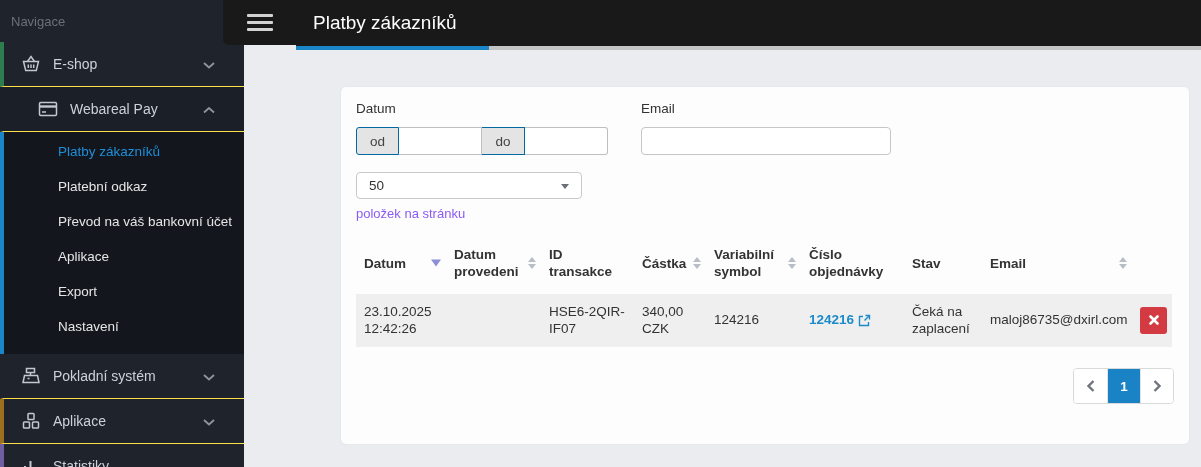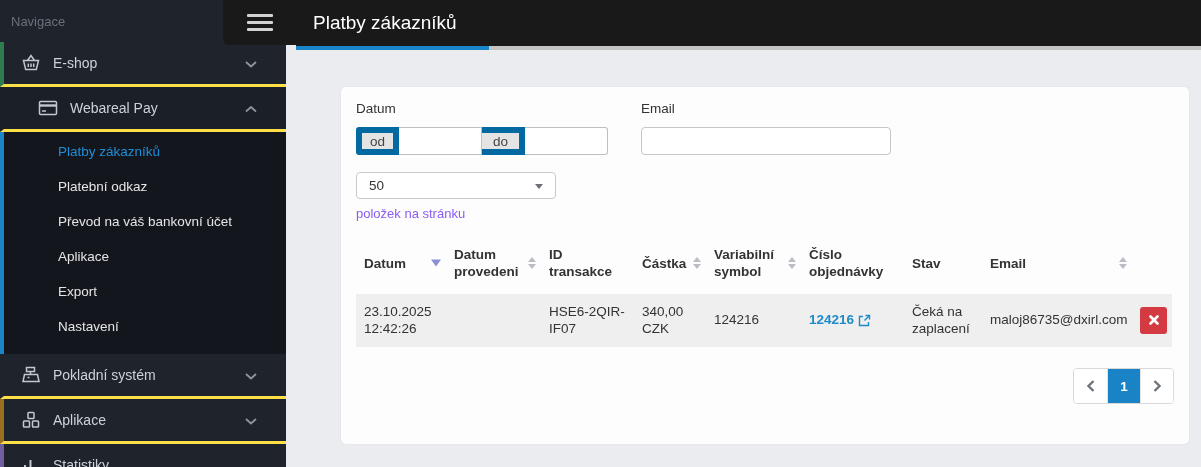--- a/index.html
+++ b/index.html
@@ -1,24 +1,24 @@
 <!DOCTYPE html>
 <html><head>
 <meta charset="utf-8">
 <style>
   * { margin:0; padding:0; box-sizing:border-box; }
   html,body { width:1201px; height:467px; overflow:hidden; }
   body { font-family:"Liberation Sans", sans-serif; background:#eaecf0; position:relative; }
 
   
-  .sidebar { position:absolute; left:0; top:0; width:286px; height:467px; background:#1f232c; z-index:2; }
+  .sidebar { position:absolute; left:0; top:0; width:244px; height:467px; background:#1f232c; z-index:2; }
   .nav-label { height:42px; padding:14px 0 0 11px; color:#6b7179; font-size:13px; }
   .side-row { position:relative; height:45px; display:flex; align-items:center;
               border-left:4px solid transparent; padding-left:16px; cursor:pointer;
-              border-bottom:3px solid #fde047; }
+              border-bottom:1px solid #fde047; }
   .side-row .ic { width:22px; height:20px; margin-right:11px; display:flex; align-items:center; justify-content:center; }
   .side-row .lbl { color:#cdd2d8; font-size:14px; }
   .side-row .chev { position:absolute; right:29px; top:50%; transform:translateY(-50%); }
   .row-eshop { border-left-color:#2e7d4f; }
   .row-webareal { background:#1b1f27;padding-left:33px; }
   .row-aplikace { border-left-color:#9c6f1f; }
   .row-statistiky { border-left-color:#6f5fa0; height:45px; }
   .submenu { background:#13161d; border-left:4px solid #1a86c8; padding:2px 0 10px 0; }
   .submenu-item { height:35px; line-height:35px; padding-left:54px; font-size:13.5px;
                   color:#e5e5e5; cursor:pointer; white-space:nowrap; }
@@ -38,33 +38,33 @@
   
   .content { position:absolute; left:300px; top:50px; width:905px; height:417px; background:#eaecf0; }
   .card { position:absolute; left:41px; top:37px; width:848px; height:357px; background:#fdfdfd;
           border-radius:5px; box-shadow:0 0 2px rgba(0,0,0,0.07); }
 
   .flabel { position:absolute; font-size:13.5px; color:#333; }
   .lbl-datum { left:15px; top:14px; }
   .lbl-email { left:300px; top:14px; }
 
   .dategroup { position:absolute; left:15px; top:40px; height:28px; display:flex; }
-  .addon { width:43px; background:#e4e4e4; border:6px solid #0369a1; color:#444; font-size:13.5px;
+  .addon { width:43px; background:#e4e4e4; border:1px solid #0369a1; color:#444; font-size:13.5px;
            display:flex; align-items:center; justify-content:center; }
   .addon.first { border-radius:3px 0 0 3px; }
   .dg-input { width:83px; border:1px solid #bfbfbf; border-left:none; background:#fff; padding:0 6px;
               font-size:13.5px; outline:none; font-family:"Liberation Sans", sans-serif; }
   .addon.mid { border-left:none; }
   .dg-input.last { border-radius:0 3px 3px 0; }
 
   .email-input { position:absolute; left:300px; top:40px; width:250px; height:28px; border:1px solid #c6c6c6;
                  border-radius:4px; padding:0 8px; font-size:13.5px; outline:none; background:#fff;
                  font-family:"Liberation Sans", sans-serif; }
 
-  .pagesize-select { position:absolute; left:15px; top:85px; width:200px; height:27px; border:1px solid #c9c9c9;
+  .pagesize-select { position:absolute; left:15px; top:85px; width:226px; height:27px; border:1px solid #c9c9c9;
                      border-radius:4px; background:#fff; display:flex; align-items:center; padding:0 12px;
                      font-size:13.5px; color:#333; cursor:pointer; }
   .pagesize-select .caret { position:absolute; right:12px; top:11px; width:0; height:0;
                             border-left:4px solid transparent; border-right:4px solid transparent;
                             border-top:5px solid #6b6f76; }
   .pagesize-suffix { position:absolute; left:15px; top:119px; font-size:13px; color:#8b5cf6; }
 
   
   table.data { position:absolute; left:15px; top:146px; width:816px; border-collapse:collapse;
                table-layout:fixed; font-size:13.5px; color:#333; }

